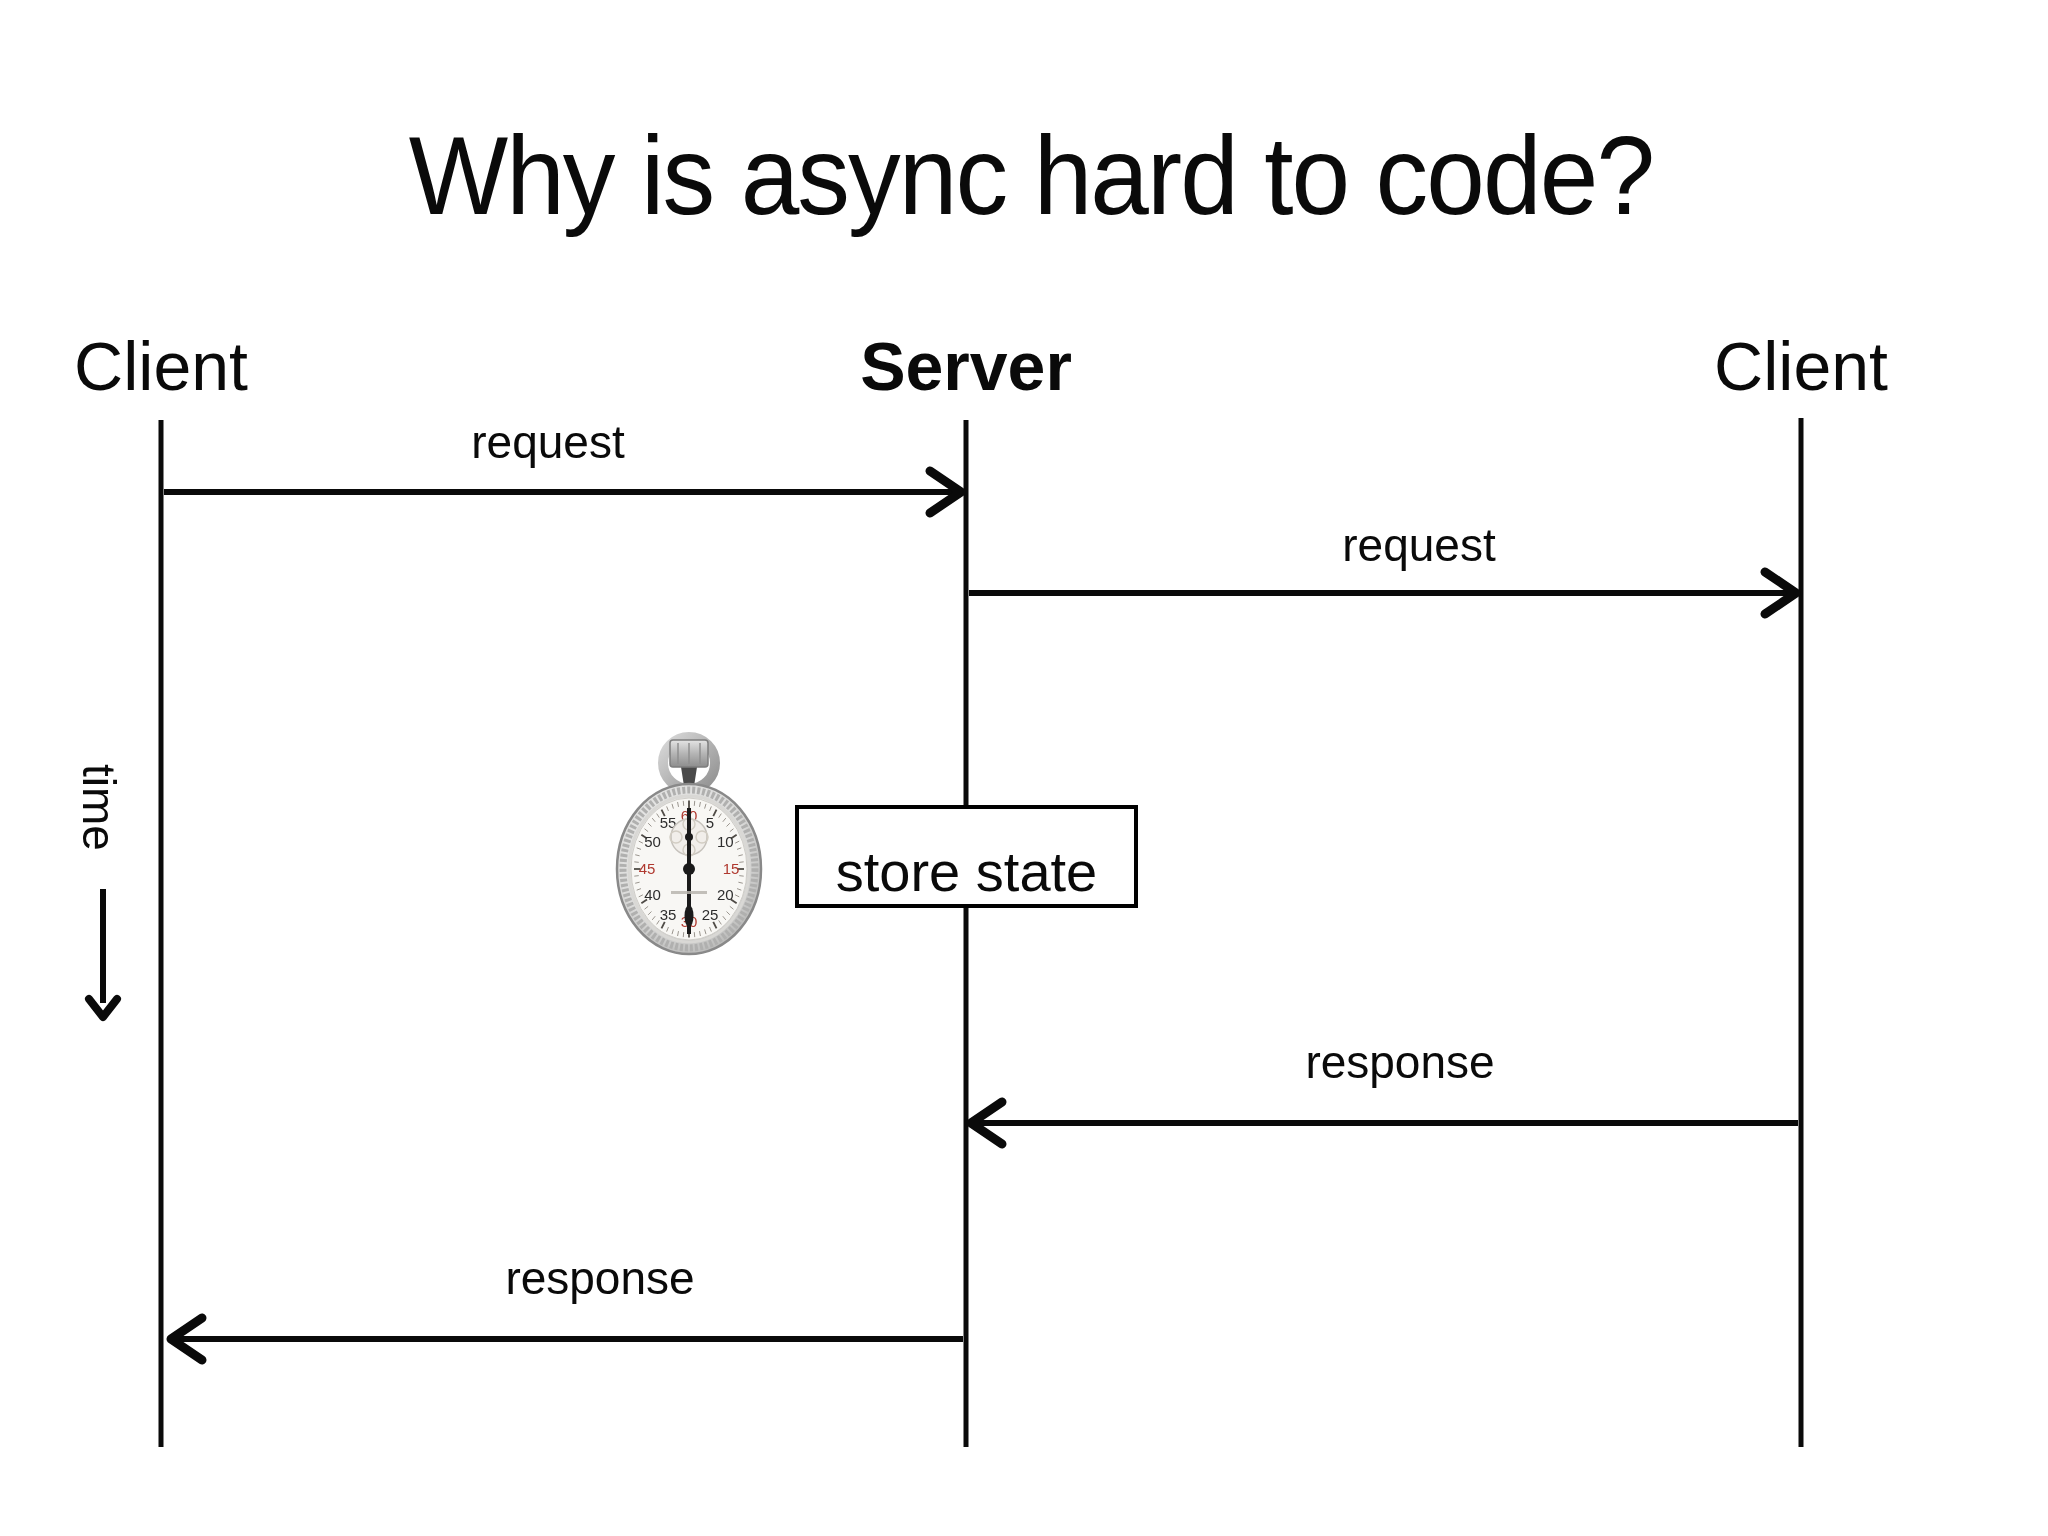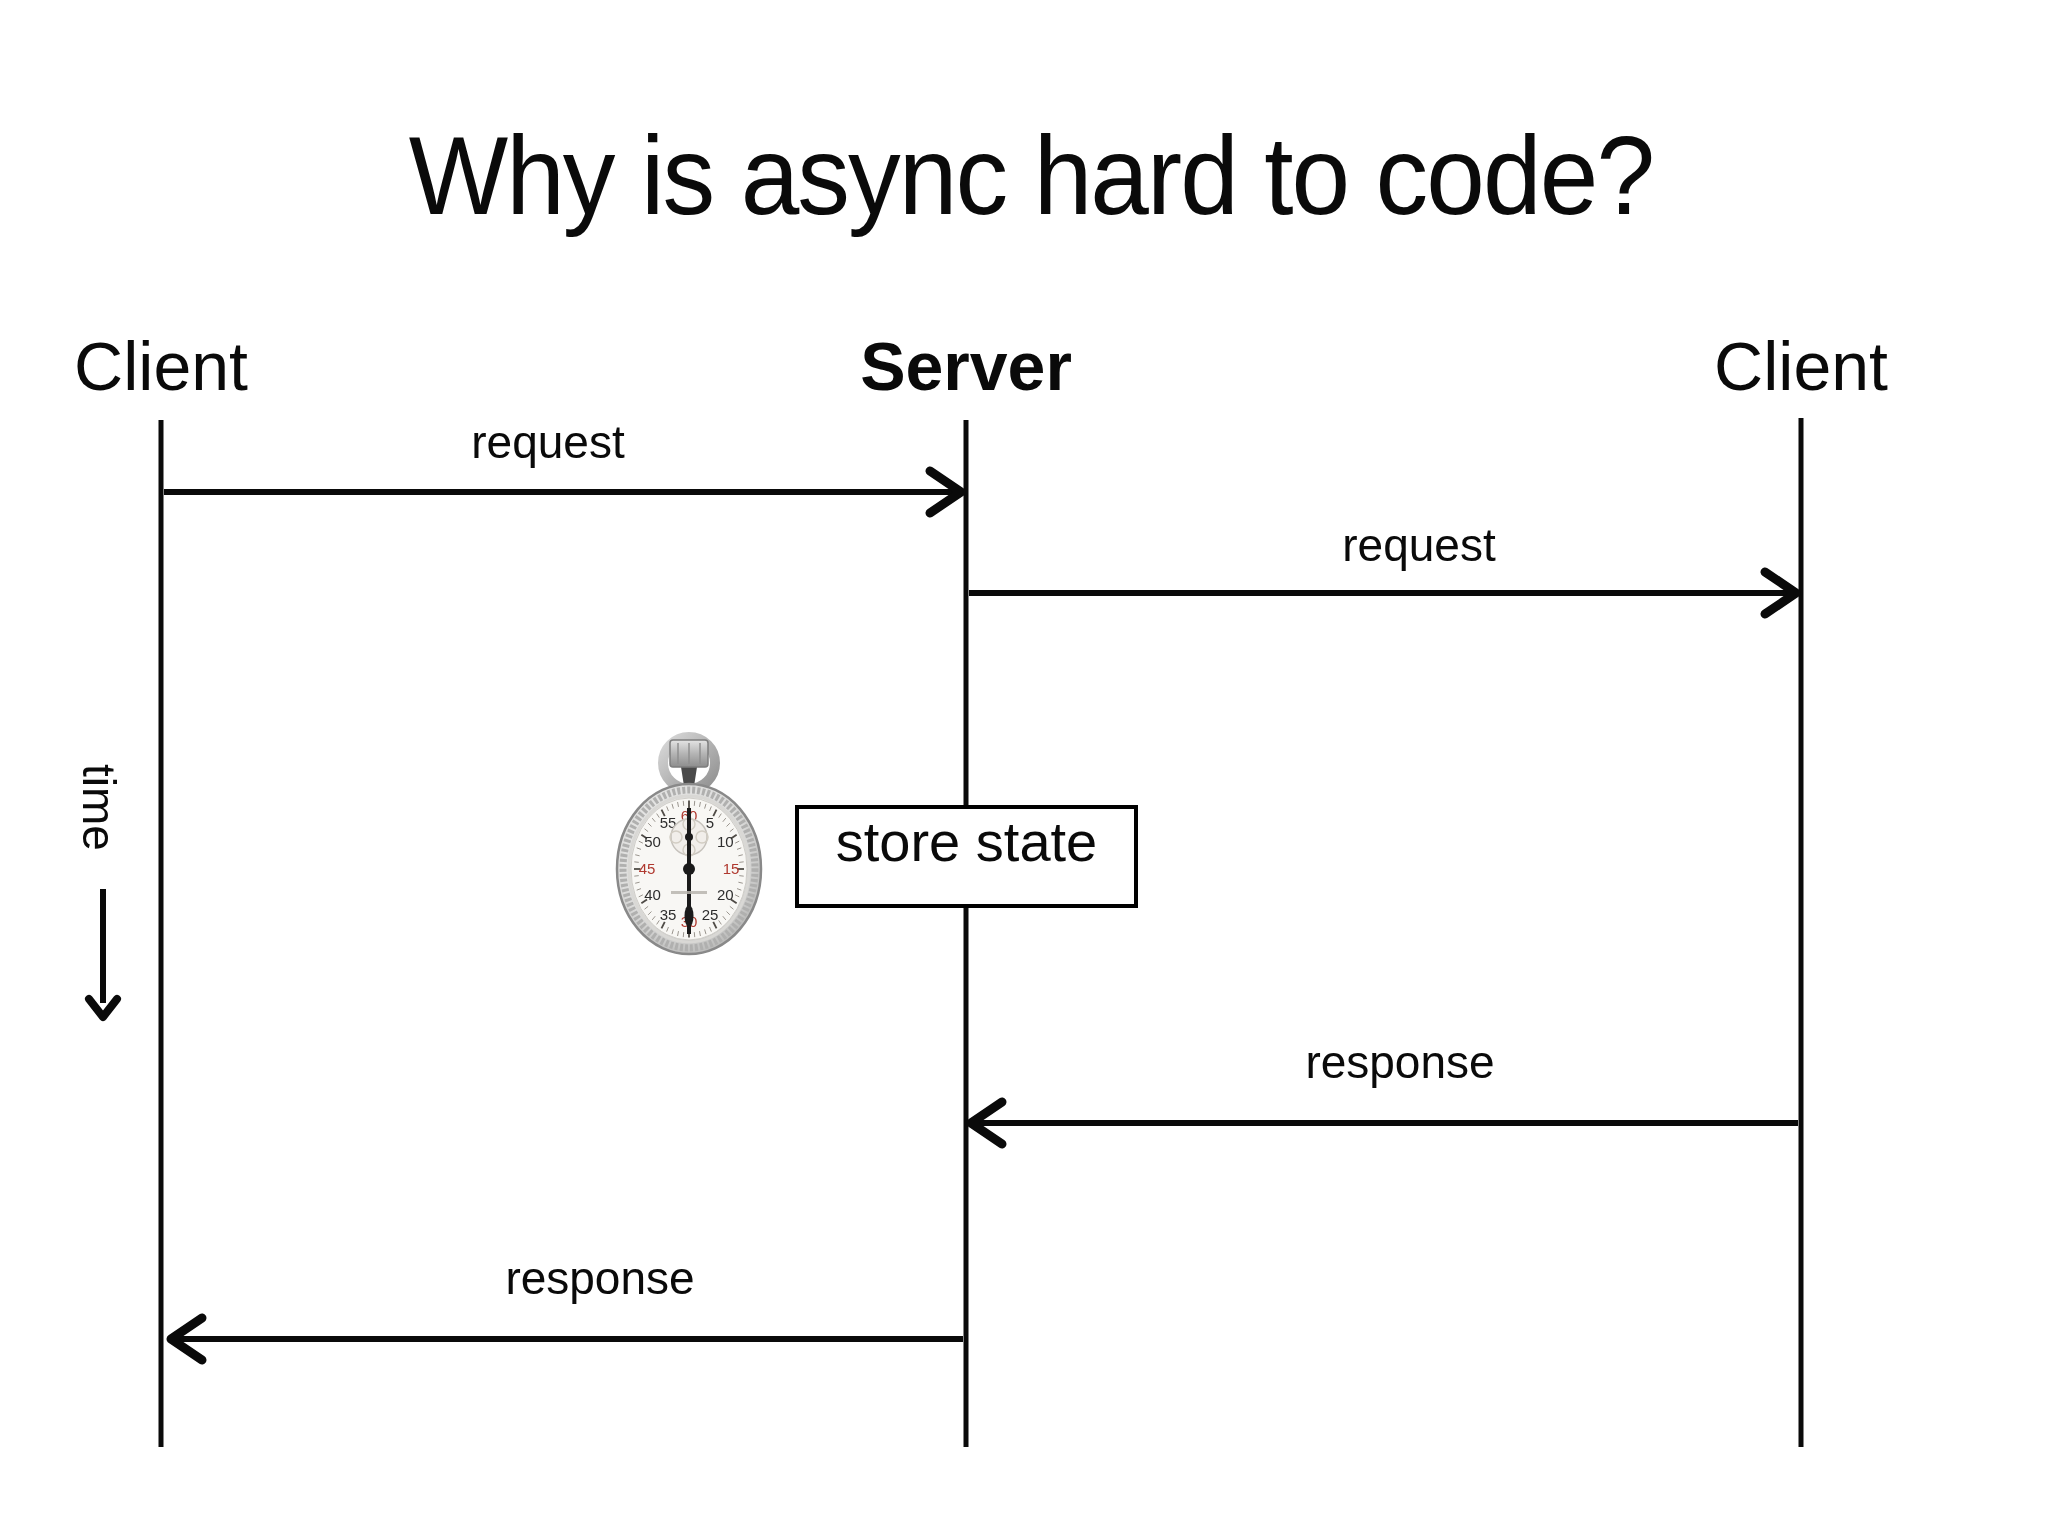--- a/index.html
+++ b/index.html
@@ -51,21 +51,21 @@
     position:absolute;left:72px;top:764px;height:120px;
     writing-mode:vertical-rl;text-orientation:sideways;
     font-size:46px;line-height:1.15;
   }
 
   .state-box{
     position:absolute;left:795px;top:805px;width:343px;height:103px;
     box-sizing:border-box;
     border:4px solid #000;
     background:#ffffff;
-    display:flex;align-items:flex-start;justify-content:center;
+    display:flex;align-items:flex-end;justify-content:center;
     font-size:56px;
     white-space:nowrap;
   }
 
   .lifeline{stroke:var(--ink);stroke-width:5;fill:none;}
   .msg-line{stroke:var(--ink);stroke-width:6;fill:none;}
   .msg-head{stroke:var(--ink);stroke-width:9;fill:none;stroke-linecap:round;stroke-linejoin:round;}
   .time-line{stroke:var(--ink);stroke-width:6;fill:none;}
   .time-head{stroke:var(--ink);stroke-width:8;fill:none;stroke-linecap:round;stroke-linejoin:round;}
 

